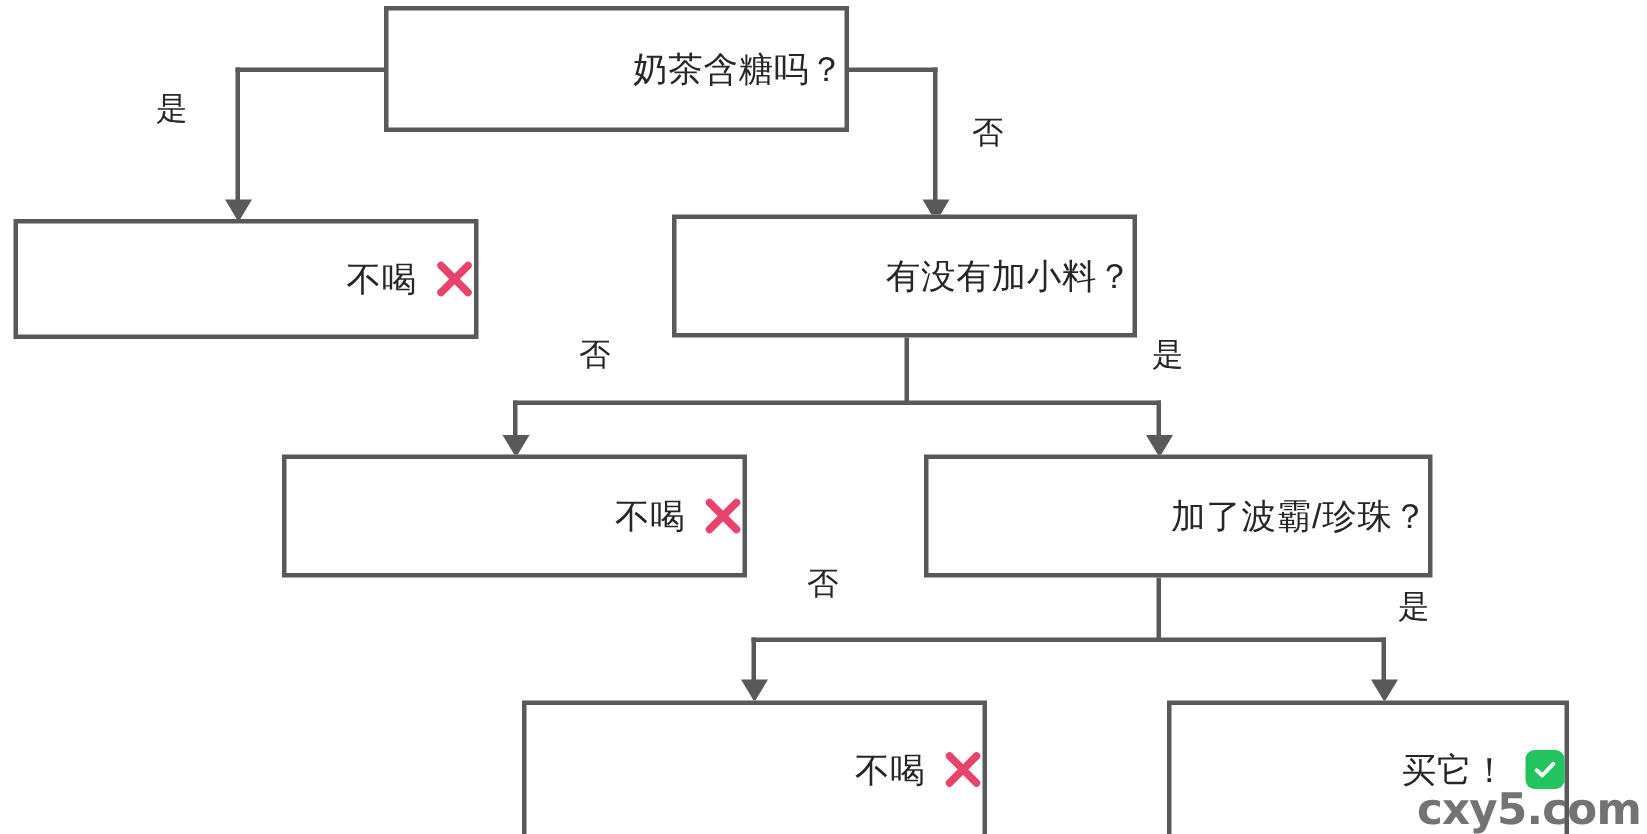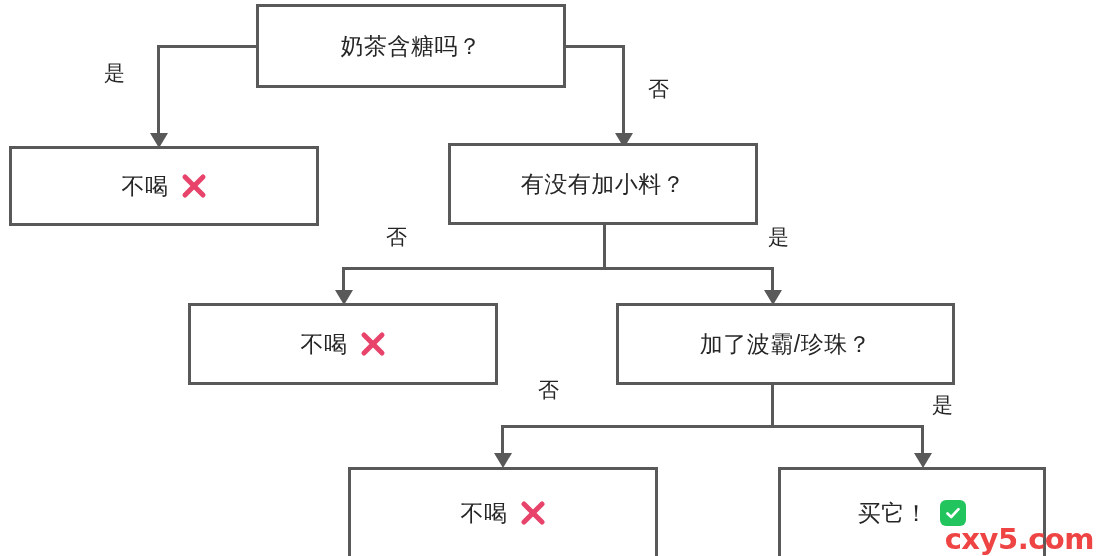--- a/index.html
+++ b/index.html
@@ -19,21 +19,21 @@
   }
 
   
   .node {
     position: absolute;
     box-sizing: border-box;
     border: 3px solid #595959;
     background: #ffffff;
     display: flex;
     align-items: center;
-    justify-content: center;
+    justify-content: flex-end;
     z-index: 3;
   }
   .node-label {
     font-size: 23px;
     color: #262626;
     letter-spacing: 0.5px;
     white-space: nowrap;
     line-height: 1;
   }
 
@@ -87,21 +87,21 @@
   }
 
   
   #watermark {
     position: absolute;
     right: 4px;
     bottom: 2px;
     font-family: "DejaVu Sans", sans-serif;
     font-size: 29px;
     font-weight: bold;
-    color: #ef4444;
+    color: #737373;
     letter-spacing: -0.5px;
     z-index: 20;
     line-height: 1;
     margin-top: 32px;
   }
 </style>
 </head>
 <body>
 
 <div id="canvas">

